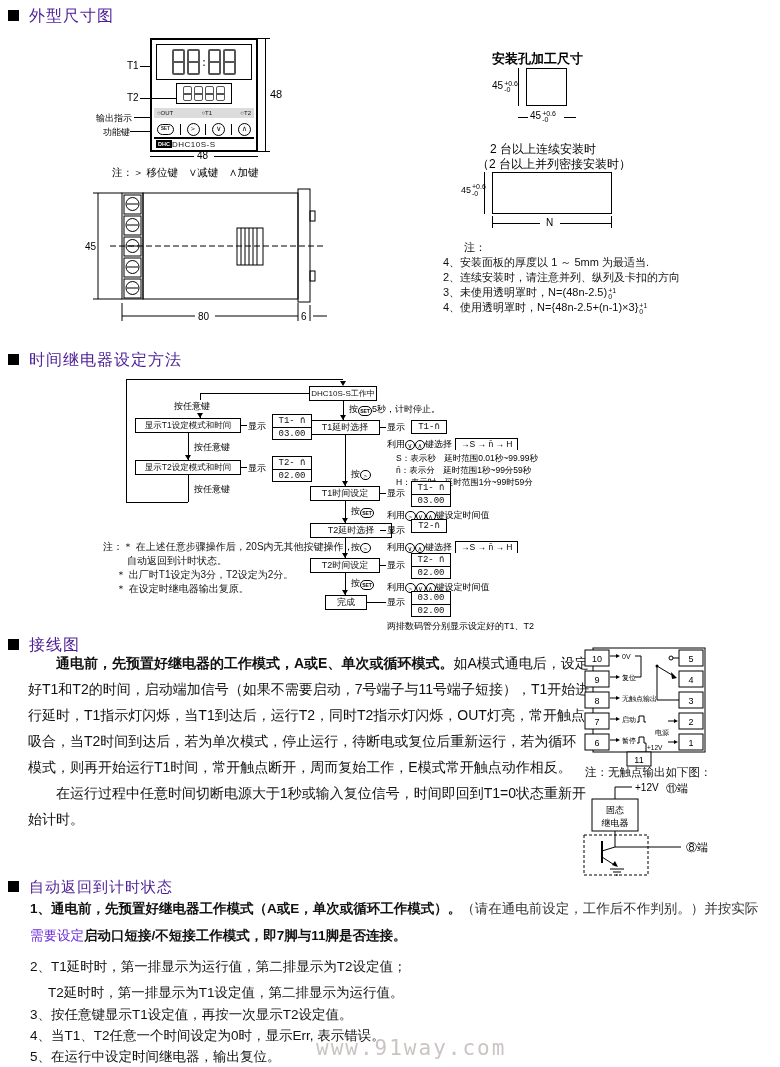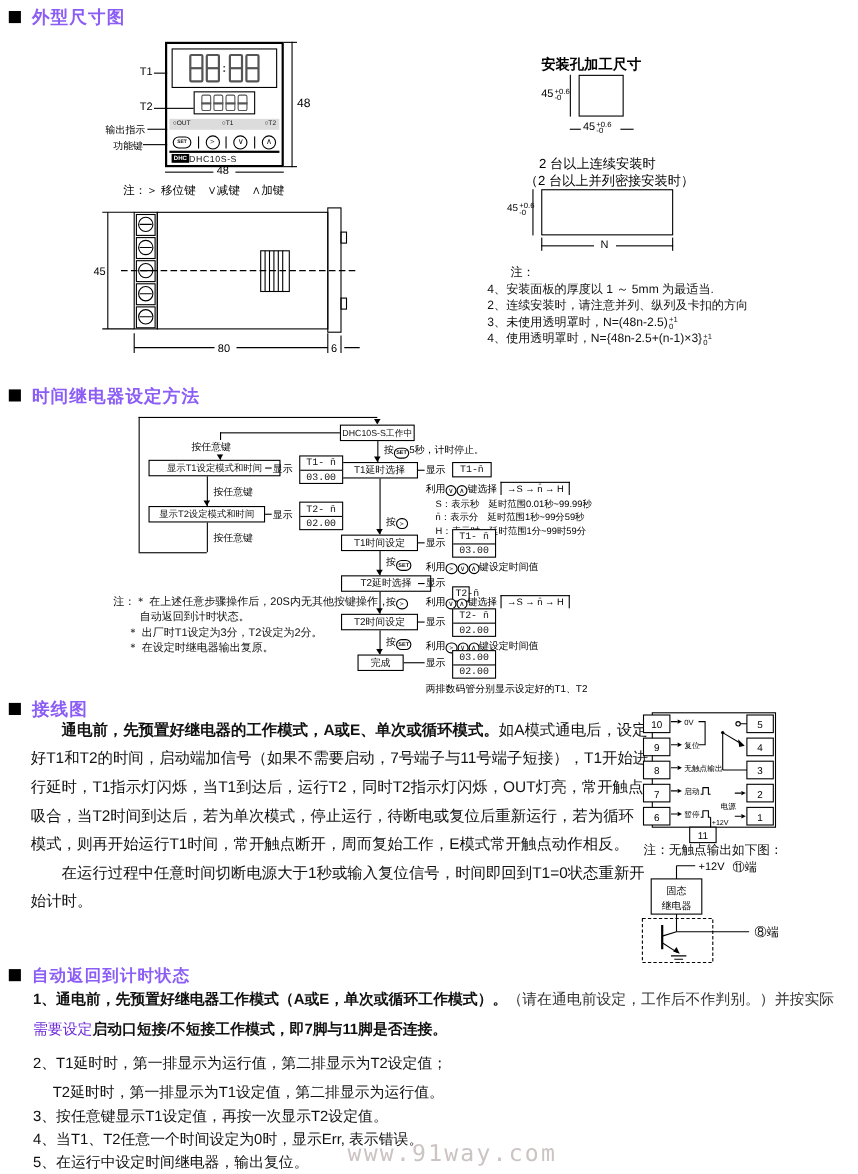--- a/index.html
+++ b/index.html
@@ -1,20 +1,20 @@
 <!DOCTYPE html>
 <html><head>
 <meta charset="utf-8">
 <style>
   *{box-sizing:border-box;margin:0;padding:0}
   body{background:#fff}
   #page{position:relative;width:780px;height:1067px;background:#fff;color:#111;
         font-family:"Liberation Sans",sans-serif;overflow:hidden}
   .abs{position:absolute}
-  .hdr{position:absolute;font-weight:bold;font-size:16px;color:#8b5cf6;white-space:nowrap;letter-spacing:1px}
+  .hdr{position:absolute;font-weight:normal;font-size:16px;color:#4c1d95;white-space:nowrap;letter-spacing:1px}
   .hdr .sq{display:inline-block;width:11px;height:11px;background:#000;margin-right:10px}
   .hl{position:absolute;height:1px;background:#000}
   .vl{position:absolute;width:1px;background:#000}
   .arr{position:absolute;width:0;height:0;border-left:3px solid transparent;border-right:3px solid transparent;border-top:5px solid #000}
   .lbl{position:absolute;font-size:10px;color:#000;white-space:nowrap}
   .fbox{position:absolute;border:1px solid #000;background:#fff;text-align:center;font-size:9px;line-height:13px;white-space:nowrap;overflow:hidden}
   .dcell{position:absolute;border:1px solid #000;background:#fff;text-align:center;
          font-family:"Liberation Mono",monospace;font-size:9px;white-space:nowrap}
   .dcell .r{height:12px;line-height:12px;padding:0 2px}
   .dcell .r + .r{border-top:1px solid #000}
@@ -237,21 +237,21 @@
 
   <div class="vl" style="left:345px;top:501px;height:22px"></div>
   <div class="arr" style="left:342px;top:518px"></div>
   <div class="lbl f9" style="left:351px;top:505px">
     <span>按</span><span class="key set">SET</span>
   </div>
 
   <div class="fbox" style="left:310px;top:523px;width:82px;height:15px">T2延时选择</div>
   <div class="hl" style="left:380px;top:530px;width:6px"></div>
   <div class="lbl f9" style="left:387px;top:524px">显示</div>
-  <div class="dcell" style="left:411px;top:533px;width:16px">
+  <div class="dcell" style="left:411px;top:519px;width:36px">
       <div class="r">T2-n̄</div>
     </div>
   <div class="lbl f9" style="left:387px;top:541px">
     <span>利用</span><span class="key">∨</span><span class="key">∧</span><span>键选择</span><span class="smh">→S → n̄ → H</span>
   </div>
 
   <div class="vl" style="left:345px;top:538px;height:20px"></div>
   <div class="arr" style="left:342px;top:553px"></div>
   <div class="lbl f9" style="left:351px;top:541px">
     <span>按</span><span class="key">＞</span>
@@ -281,21 +281,21 @@
     <div class="r">03.00</div>
       <div class="r">02.00</div>
   </div>
   <div class="lbl f9" style="left:387px;top:620px">两排数码管分别显示设定好的T1、T2</div>
 
   <div class="hl" style="left:200px;top:393px;width:109px"></div>
   <div class="vl" style="left:200px;top:393px;height:25px"></div>
   <div class="arr" style="left:197px;top:413px"></div>
   <div class="lbl f9" style="left:172px;top:400px;background:#fff;padding:0 2px">按任意键</div>
 
-  <div class="fbox" style="left:135px;top:418px;width:120px;height:15px;font-size:8.5px">显示T1设定模式和时间</div>
+  <div class="fbox" style="left:135px;top:418px;width:106px;height:15px;font-size:8.5px">显示T1设定模式和时间</div>
   <div class="hl" style="left:241px;top:425px;width:6px"></div>
   <div class="lbl f9" style="left:248px;top:420px">显示</div>
   <div class="dcell" style="left:272px;top:414px;width:40px">
     <div class="r">T1- n̄</div>
       <div class="r">03.00</div>
   </div>
 
   <div class="vl" style="left:188px;top:433px;height:27px"></div>
   <div class="arr" style="left:185px;top:455px"></div>
   <div class="lbl f9" style="left:194px;top:441px">按任意键</div>

